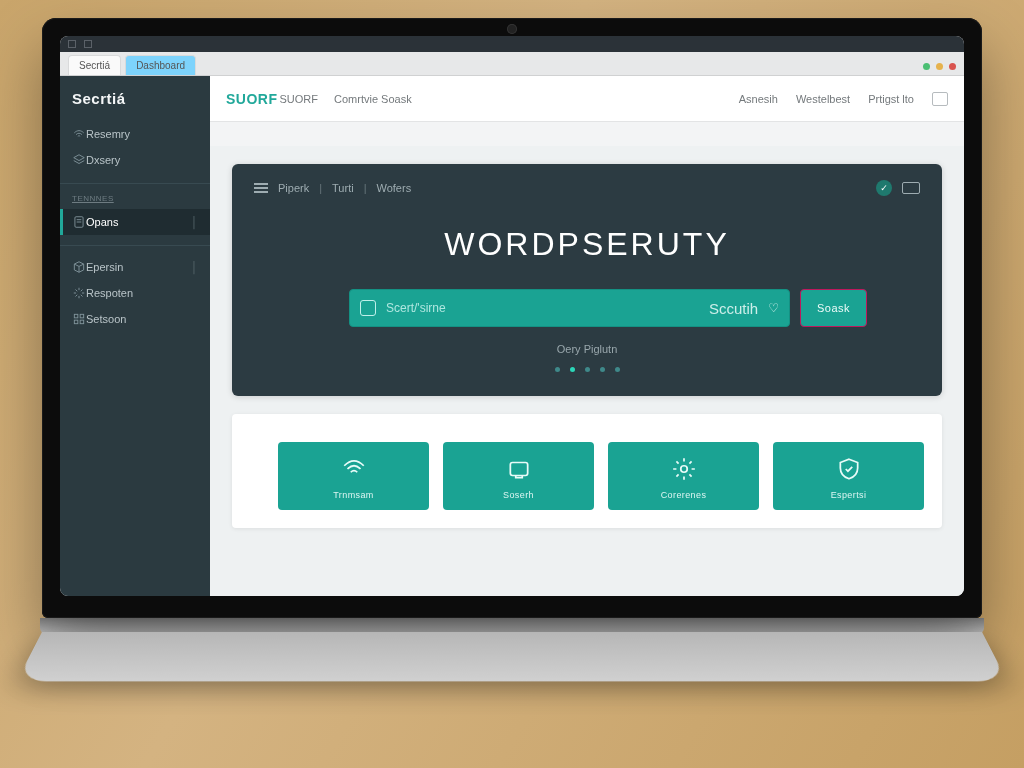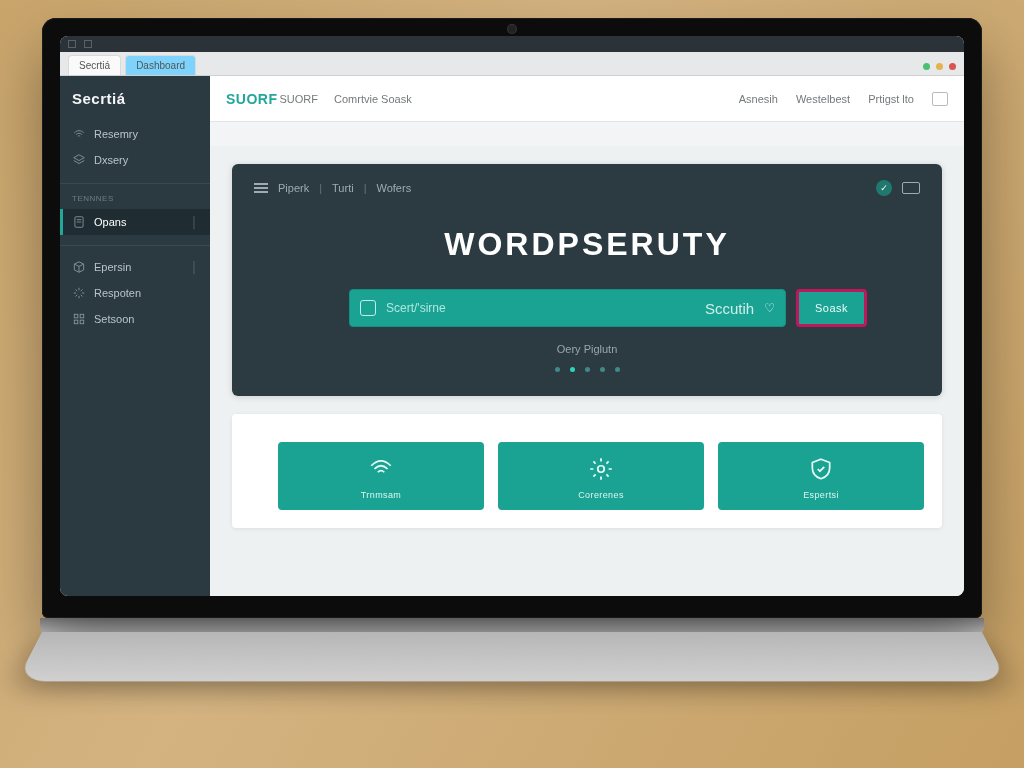--- a/index.html
+++ b/index.html
@@ -55,23 +55,23 @@
   .tabstrip .dot{ width:7px;height:7px;border-radius:50%; }
   .d-green{background:#4bbf73;} .d-amber{background:#e6b24d;} .d-red{background:#d9534f;}
   
   .app { flex:1; display:flex; min-height:0;}
   .sidebar {
     width:150px; background:#2b3a40; color:#cfd7da; display:flex; flex-direction:column;
     font-size:11px;
   }
   .brand { padding:14px 12px 10px; font-weight:700; letter-spacing:.5px; font-size:15px; color:#f4f6f7;}
   .side-sec { padding:4px 0 6px; }
-  .side-label { font-size:8px; color:#6e7c82; padding:6px 12px 2px; text-transform:uppercase; letter-spacing:.5px;}
+  .side-label { font-size:8px; color:#6e7c82; padding:6px 12px 2px; text-transform:uppercase; letter-spacing:.5px;text-decoration:underline;}
   .side-item {
-    display:flex; align-items:center; gap:8px; padding:6px 12px; color:#b9c4c8; cursor:pointer;
+    display:flex; align-items:center; padding:6px 12px; color:#b9c4c8; cursor:pointer;
   }
   .side-item.active{ background:#1f2c31; border-left:3px solid #21a89a; padding-left:9px; color:#fff;}
   .side-item .ico { width:14px; height:14px; display:flex; align-items:center; justify-content:center; opacity:.85;}
   .side-item .ico svg{ width:14px;height:14px; fill:none; stroke:#8fa3aa; stroke-width:1.6;}
   .side-item .bar { margin-left:auto; color:#57666c;}
   .side-rule{ height:1px; background:#384a51; margin:4px 0;}
   .content { flex:1; display:flex; flex-direction:column; min-width:0;}
   .topbar {
     height:46px; background:#ffffff; display:flex; align-items:center;
     padding:0 16px; gap:2px; border-bottom:1px solid #e3e4e5; font-size:12px; color:#585f63;
@@ -87,36 +87,36 @@
     background:#2c3b42; border-radius:6px; padding:16px 22px 24px;
     color:#d9e1e3; box-shadow:0 1px 6px rgba(0,0,0,.15);
   }
   .hero-top{ display:flex; align-items:center; gap:10px; font-size:11px; color:#9eacb1;}
   .hero-top .burger{ display:flex; flex-direction:column; gap:2px;}
   .hero-top .burger span{ width:14px;height:2px;background:#9eacb1;}
   .hero-top .crumb-sep{opacity:.5;}
   .hero-top .right-ico{ margin-left:auto; display:flex; gap:10px; align-items:center;}
   .hero-top .chk{ width:16px;height:16px;border-radius:50%;background:#1f796e;display:flex;align-items:center;justify-content:center;color:#fff;font-size:9px;}
   .hero-top .card{ width:18px;height:12px;border:1.5px solid #9eacb1;border-radius:2px;}
-  .hero-title{ text-align:center; font-size:32px; font-weight:700; letter-spacing:3px; color:#fff; margin:30px 0 26px;}
+  .hero-title{ text-align:center; font-size:32px; font-weight:400; letter-spacing:3px; color:#fff; margin:30px 0 26px;}
   .search-row{ display:flex; gap:10px; align-items:stretch; max-width:560px; margin:0 auto;padding-left:42px;}
   .search-box{
     flex:1; background:#1aa393; border-radius:4px; display:flex; align-items:center;
     padding:0 10px; height:38px; color:#e8fbf8; gap:10px;
     border:1px solid #149183;
   }
   .search-box .lead-ico{ width:16px;height:16px; border:1.6px solid #bff0ea; border-radius:3px; position:relative;}
   .search-box input{
     flex:1; background:transparent; border:none; outline:none; color:#e8fbf8; font-size:12px;
   }
   .search-box input::placeholder{ color:#bfeee8; opacity:.9;}
   .search-box .mid{ color:#cdeee9; font-size:15px; }
   .search-box .heart{ color:#cdeee9; font-size:12px;}
   .search-btn{
-    background:#1aa393; color:#ecfbf9; border:3px solid #be185d; border-radius:4px;
+    background:#1aa393; color:#ecfbf9; border:1px solid #be185d; border-radius:4px;
     padding:0 16px; font-size:11px; letter-spacing:.5px; cursor:pointer;
   }
   .hero-sub{ text-align:center; color:#99a7ac; font-size:11px; margin-top:16px;}
   .hero-dots{ display:flex; gap:10px; justify-content:center; margin-top:12px;}
   .hero-dots span{ width:5px;height:5px;border-radius:50%;background:#3f898a;}
   .hero-dots span.on{ background:#2bd6b8;}
   
   .panel {
     background:#ffffff; border-radius:4px; box-shadow:0 1px 4px rgba(0,0,0,.08);
     padding:14px 18px 18px;
@@ -291,20 +291,27 @@
             <div class="panel">
               <div class="tiles">
                 <div class="tile">
                   <svg viewBox="0 0 24 24">
                       <path d="M3 9c6-6 12-6 18 0M6 12c4-4 8-4 12 0M9 15c2-2 4-2 6 0M12 18h0"></path>
                     </svg>
                   <span class="tlabel">Trnmsam</span>
                 </div>
                 <div class="tile">
                   <svg viewBox="0 0 24 24">
+                      <rect x="4" y="6" width="16" height="12" rx="2"></rect>
+                      <path d="M9 18v2h6v-2"></path>
+                    </svg>
+                  <span class="tlabel">Soserh</span>
+                </div>
+                <div class="tile">
+                  <svg viewBox="0 0 24 24">
                       <circle cx="12" cy="12" r="3"></circle>
                       <path d="M12 2v3M12 19v3M2 12h3M19 12h3M5 5l2 2M17 17l2 2M19 5l-2 2M7 17l-2 2"></path>
                     </svg>
                   <span class="tlabel">Corerenes</span>
                 </div>
                 <div class="tile">
                   <svg viewBox="0 0 24 24">
                       <path d="M12 3l8 3v5c0 5-3.5 8.5-8 10-4.5-1.5-8-5-8-10V6l8-3z"></path>
                       <path d="M9 12l2 2 4-4"></path>
                     </svg>

